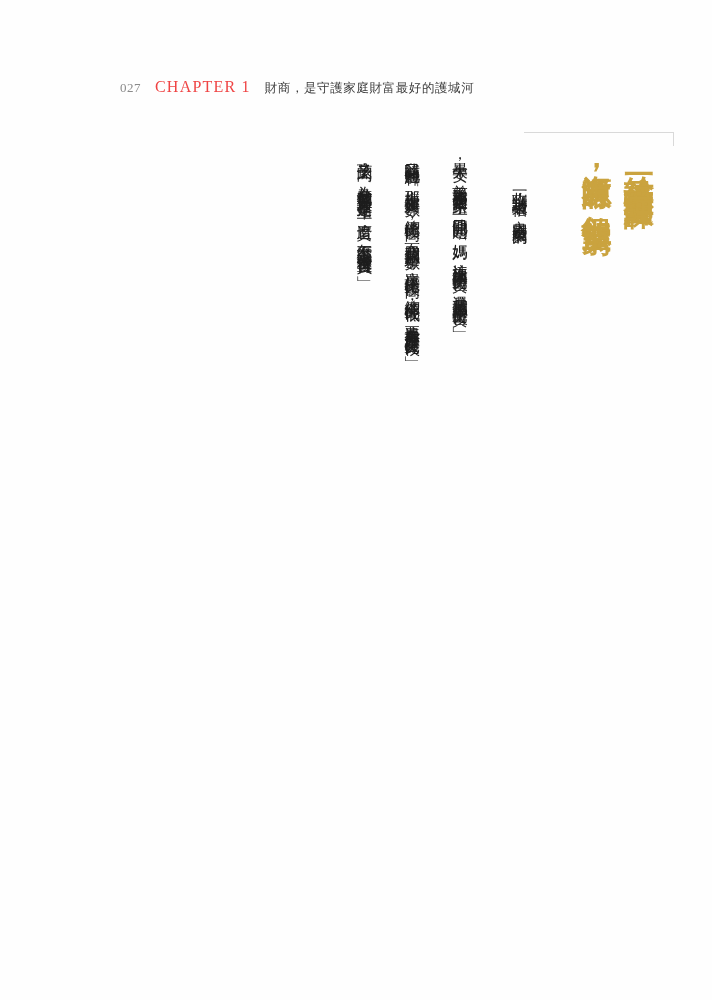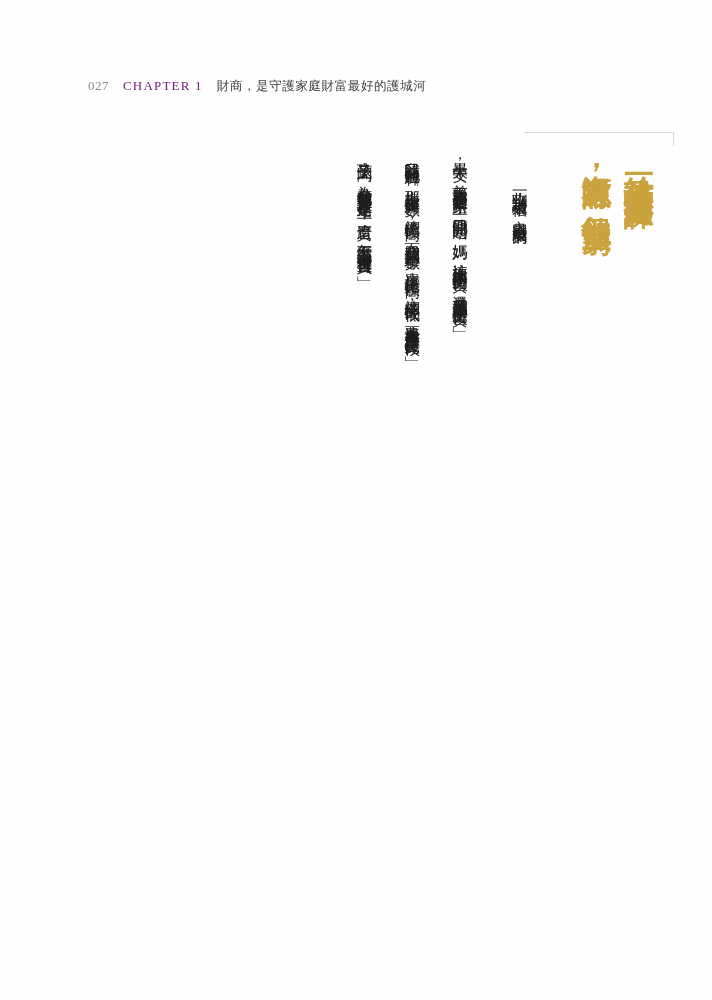--- a/index.html
+++ b/index.html
@@ -31,26 +31,27 @@
     display: flex;
     align-items: baseline;
     gap: 14px;
     white-space: nowrap;
   }
   .header .folio {
     font-family: "Liberation Serif", serif;
     font-size: 13px;
     color: #8a8a8a;
     letter-spacing: 0.5px;
+    margin-left: 32px;
   }
   .header .chapter-label {
     font-family: "Liberation Serif", serif;
-    font-size: 13px;
+    font-size: 16px;
     letter-spacing: 1.2px;
-    color: #701a75;
+    color: #ef4444;
     font-variant: small-caps;
     text-align: center;
   }
   .header .chapter-title {
     font-family: "DejaVu Sans", "Liberation Sans", sans-serif;
     font-size: 12.5px;
     color: #3c3c3c;
     letter-spacing: 0.6px;
     text-align: right;
   }

